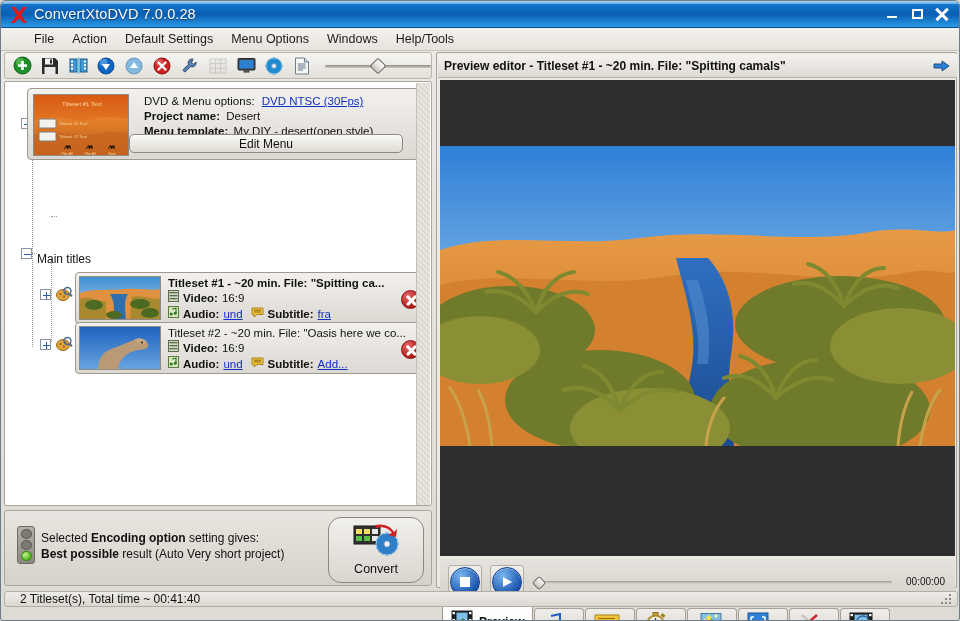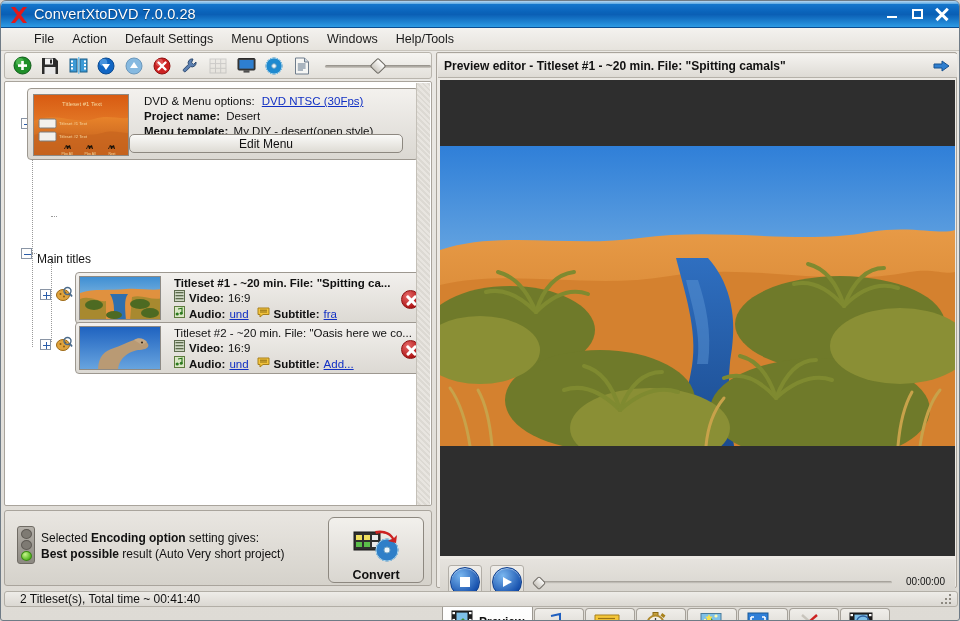--- a/index.html
+++ b/index.html
@@ -106,21 +106,21 @@
     font-size:12px; color:#111; display:flex; align-items:center; justify-content:center;
   }
   .main-titles-label{ position:absolute; left:32px; top:170px; font-size:12px; color:#111;}
 
   .ts-card{
     position:absolute; left:70px; width:353px; height:52px;
     background:linear-gradient(180deg,#f2f0ed,#dcd9d3);
     border:1px solid #9d9890; border-radius:4px; display:flex; padding:3px;
   }
   .ts-thumb{ width:82px; height:44px; border:1px solid #8e8a84; flex:0 0 auto; overflow:hidden; position:relative;}
-  .ts-body{ flex:1; padding-left:13px; position:relative;}
+  .ts-body{ flex:1; padding-left:7px; position:relative;}
   .ts-title{ font-size:11.5px; color:#111; line-height:14px; white-space:nowrap; overflow:hidden;}
   .ts-title.sel{ font-weight:bold; }
   .ts-line{ display:flex; align-items:center; gap:4px; font-size:11.5px; line-height:15px; color:#111;}
   .ts-line b{font-weight:bold;}
   .del-btn{
     position:absolute; right:4px; top:14px; width:19px; height:19px; border-radius:50%;
     background:radial-gradient(circle at 35% 30%, #e86a6a, #b01717 70%);
     border:1px solid #8d1212; display:flex; align-items:center; justify-content:center;
   }
   .del-btn .dx1,.del-btn .dx2{position:absolute;left:3px;top:8px;width:13px;height:2.6px;background:#fff;border-radius:1px;}
@@ -137,22 +137,22 @@
     background:linear-gradient(180deg,#b5b1aa,#8d8982); border:1px solid #6f6b64; border-radius:3px;
     display:flex; flex-direction:column; align-items:center; justify-content:space-around; padding:2px 0;
   }
   .lamp{ width:11px; height:10px; border-radius:50%; background:#7e7a73; border:1px solid #5f5b55;}
   .lamp.on{ background:radial-gradient(circle at 35% 30%,#c6f58a,#4fb31a 75%); border-color:#3c8a14;}
   .enc-text{ position:absolute; left:36px; top:19px; font-size:12px; color:#111; line-height:16px;}
   .enc-text b{font-weight:bold;}
   .convert-btn{
     position:absolute; right:7px; top:6px; width:96px; height:66px;
     background:linear-gradient(180deg,#f2f0ec,#d9d6d0);
-    border:1px solid #8d8880; border-radius:6px;
-    display:flex; flex-direction:column; align-items:center; justify-content:flex-end; font-weight:bold;
+    border:1px solid #8d8880; border-radius:13px;
+    display:flex; flex-direction:column; align-items:center; justify-content:flex-end; padding-bottom:6px;
   }
   .convert-label{font-size:12.5px;color:#111;}
 
   
   .right-panel{
     position:absolute; left:435px; top:51px; width:521px; height:536px;
     background:#ece9e4; border:1px solid #a9a49c; border-radius:2px;
   }
   .pv-header{
     position:absolute; left:1px; top:1px; width:519px; height:24px;

